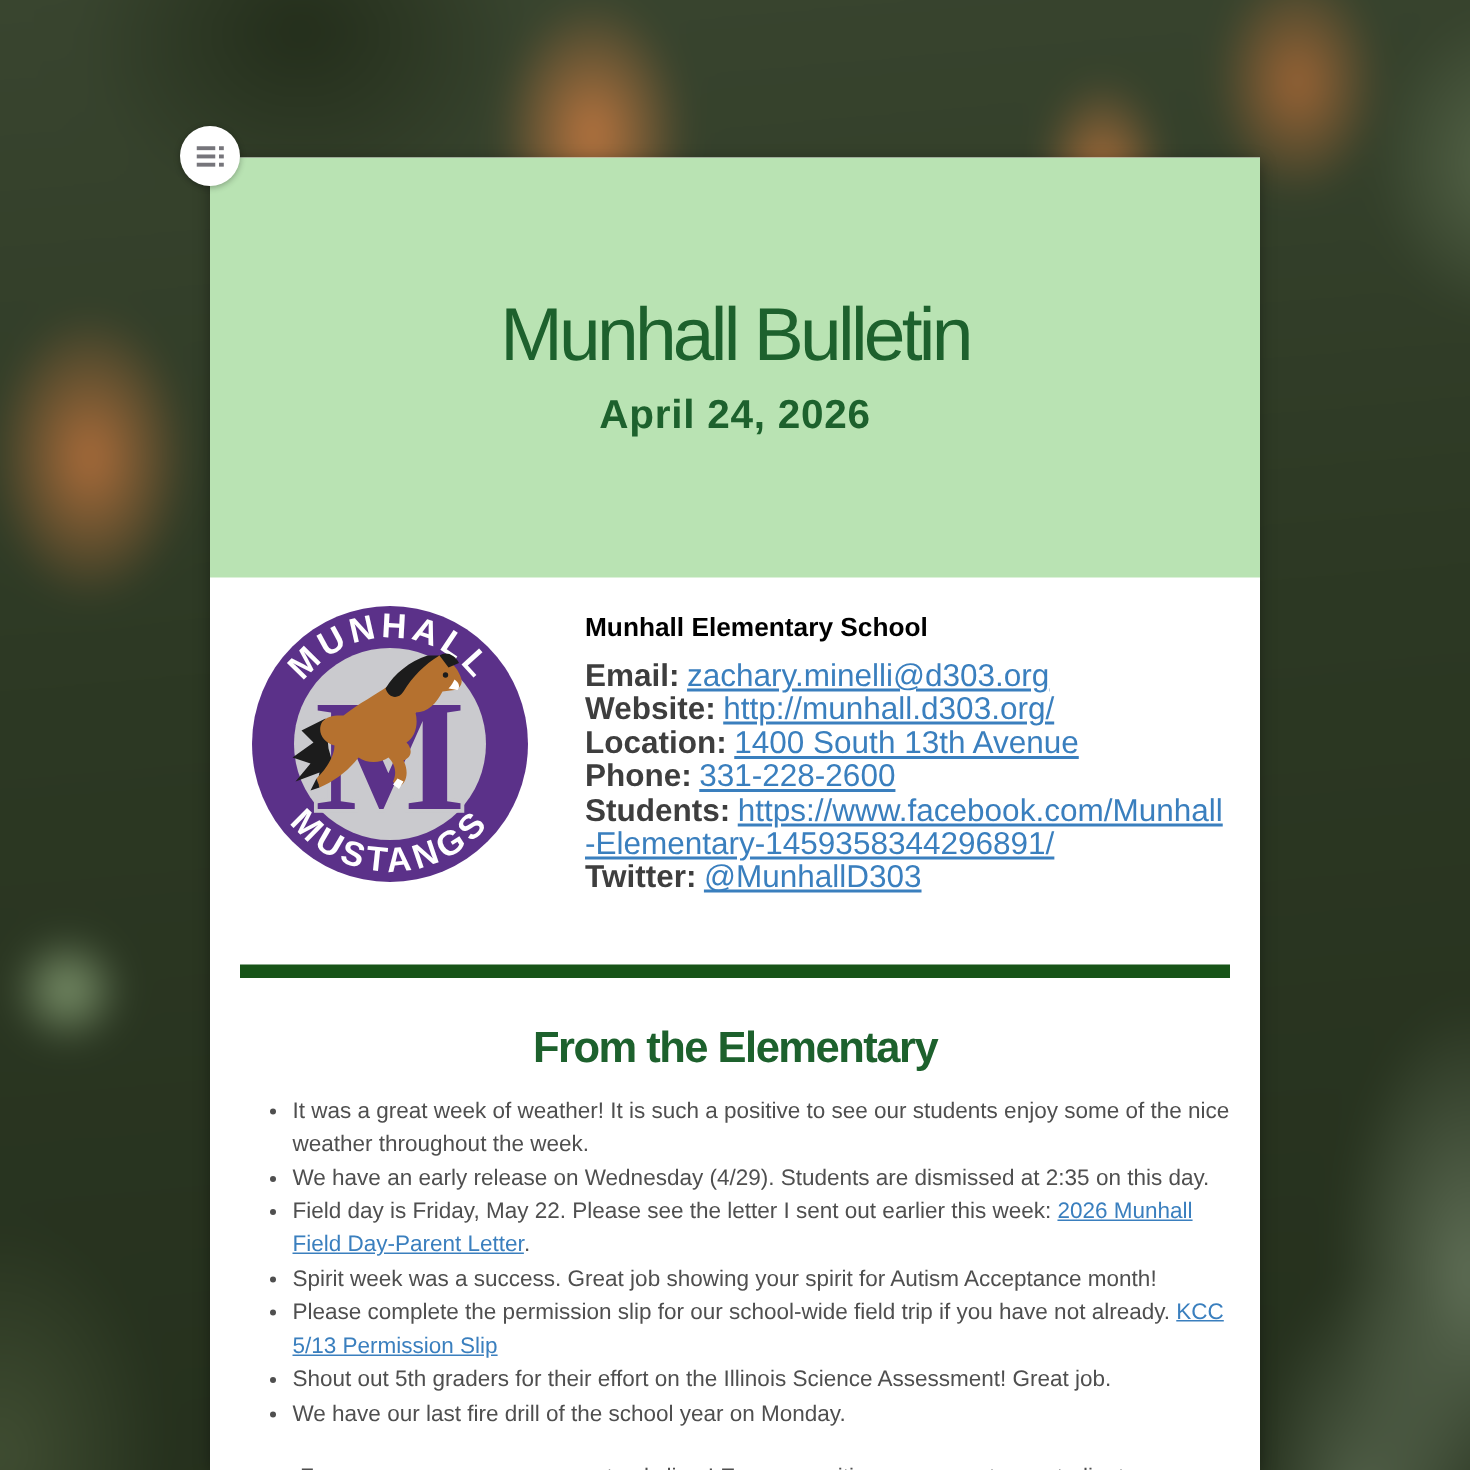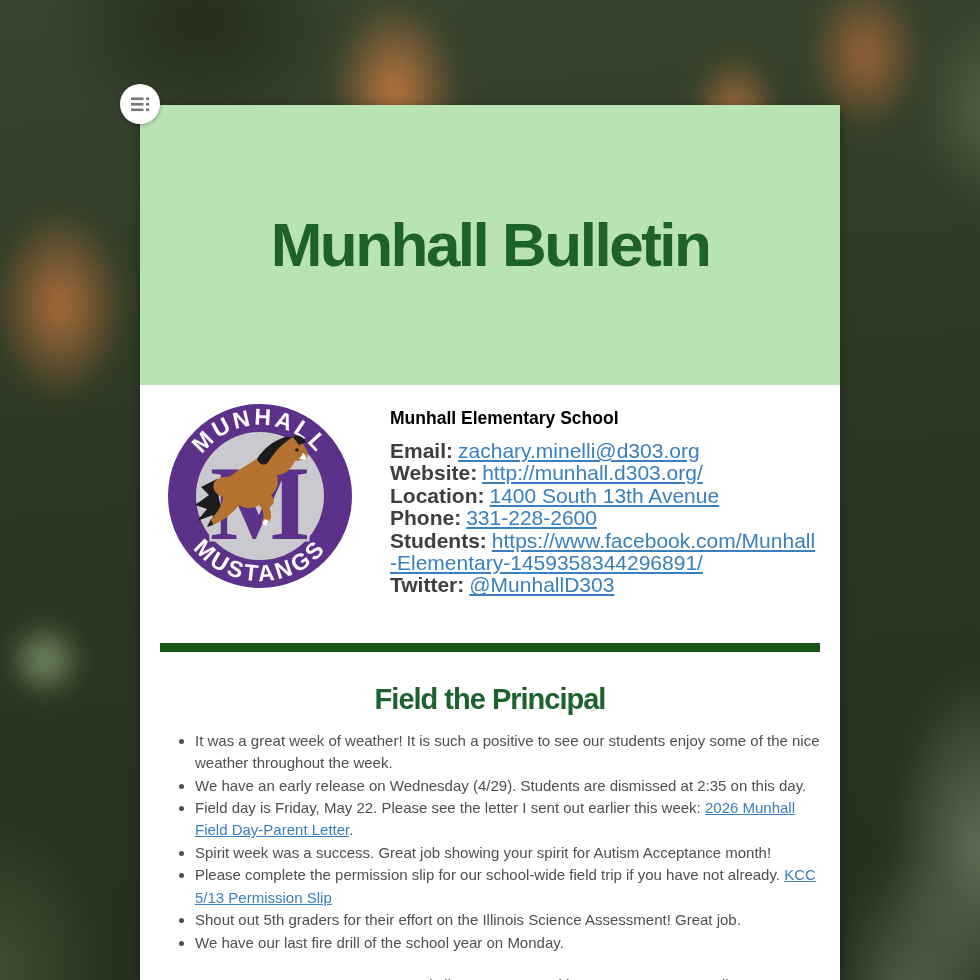--- a/index.html
+++ b/index.html
@@ -28,21 +28,21 @@
   .card{
     position:absolute;left:140px;top:105px;width:700px;height:875px;
     background:#ffffff;z-index:1;box-shadow:0 2px 10px rgba(0,0,0,.35);
     overflow:hidden;
   }
   .hero{
     height:280px;display:flex;flex-direction:column;align-items:center;justify-content:center;
     background:var(--hero-bg,#b9e3b3);
   }
   .hero-title{
-    font-size:62px;font-weight:bold;letter-spacing:-2.5px;line-height:1;
+    font-size:50px;font-weight:normal;letter-spacing:-2.5px;line-height:1;
     color:var(--accent,#1d612d);
   }
   .hero-date{
     font-size:27px;font-weight:bold;letter-spacing:0.5px;margin-top:13px;
     color:var(--accent,#1d612d);
   }
   .card-body{padding:18px 20px 0 20px;}
   .profile{display:flex;}
   .logo-wrap{width:186px;height:186px;flex:none;margin-left:7px;}
   .info{margin-left:37px;width:438px;padding-top:1px;}
@@ -84,20 +84,21 @@
           <rect x="15" y="11.5" width="3.2" height="2.6"></rect>
       </g>
     </svg>
   </span>
 </button>
 
 <div class="card">
 
   <div class="hero">
     <div class="hero-title">Munhall Bulletin</div>
+    <div class="hero-date">April 24, 2026</div>
   </div>
 
   <div class="card-body">
 
     <div class="profile">
 
       <div class="logo-wrap">
         <svg viewBox="0 0 186 186" width="186" height="186">
           <circle cx="93" cy="93" r="92" fill="#5b3189"></circle>
           <circle cx="93" cy="93" r="64" fill="#cacace"></circle>
@@ -140,21 +141,21 @@
             <div class="contact-row"><b>Location:</b><a href="#">1400 South 13th Avenue</a></div>
             <div class="contact-row"><b>Phone:</b><a href="#">331-228-2600</a></div>
             <div class="contact-row"><b>Students:</b><a href="#">https://www.facebook.com/Munhall-Elementary-1459358344296891/</a></div>
             <div class="contact-row"><b>Twitter:</b><a href="#">@MunhallD303</a></div>
           </div>
       </div>
     </div>
 
     <div class="divider"></div>
 
-    <div class="section-heading">Field the Principal</div>
+    <div class="section-heading">From the Elementary</div>
 
     <ul class="bullets en">
         <li>It was a great week of weather! It is such a positive to see our students enjoy some of the nice weather throughout the week.</li>
         <li>We have an early release on Wednesday (4/29). Students are dismissed at 2:35 on this day.</li>
         <li>Field day is Friday, May 22. Please see the letter I sent out earlier this week: <a href="#">2026 Munhall Field Day-Parent Letter</a>.</li>
         <li>Spirit week was a success. Great job showing your spirit for Autism Acceptance month!</li>
         <li>Please complete the permission slip for our school-wide field trip if you have not already. <a href="#">KCC 5/13 Permission Slip</a></li>
         <li>Shout out 5th graders for their effort on the Illinois Science Assessment! Great job.</li>
         <li>We have our last fire drill of the school year on Monday.</li>
       </ul>

